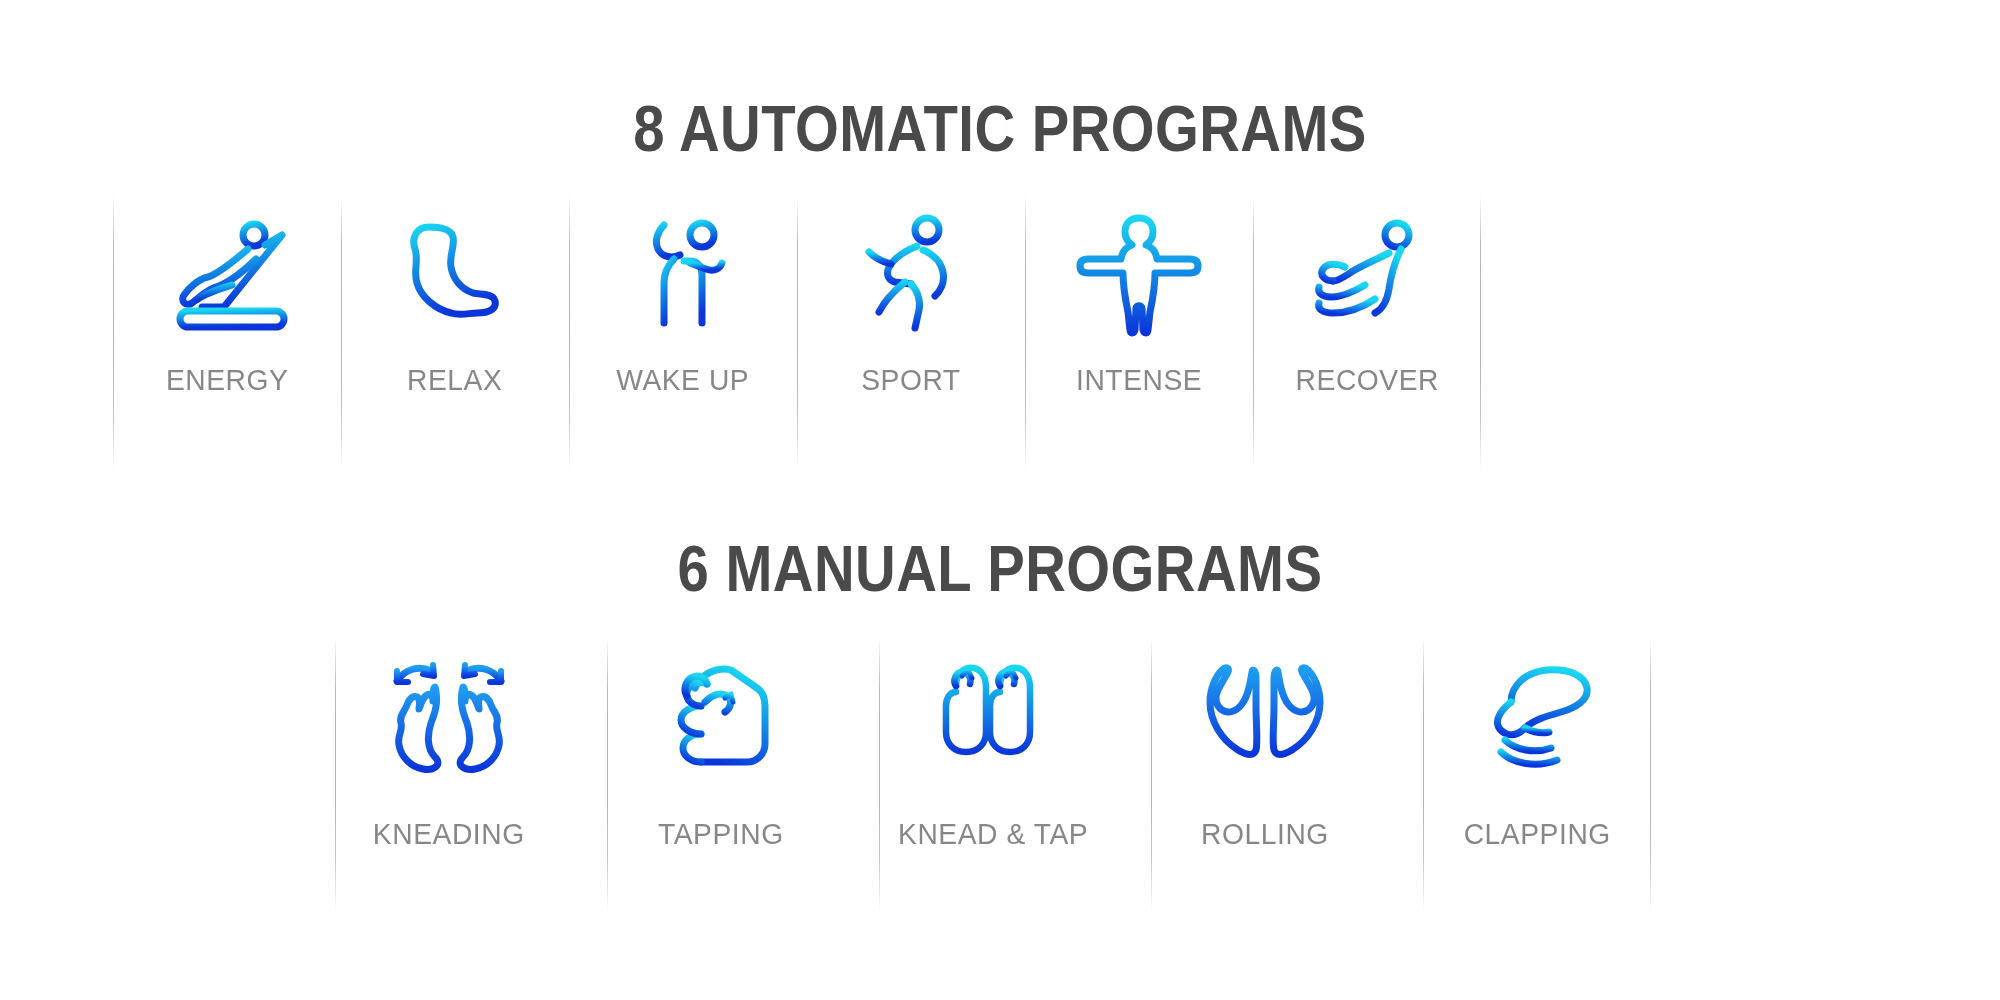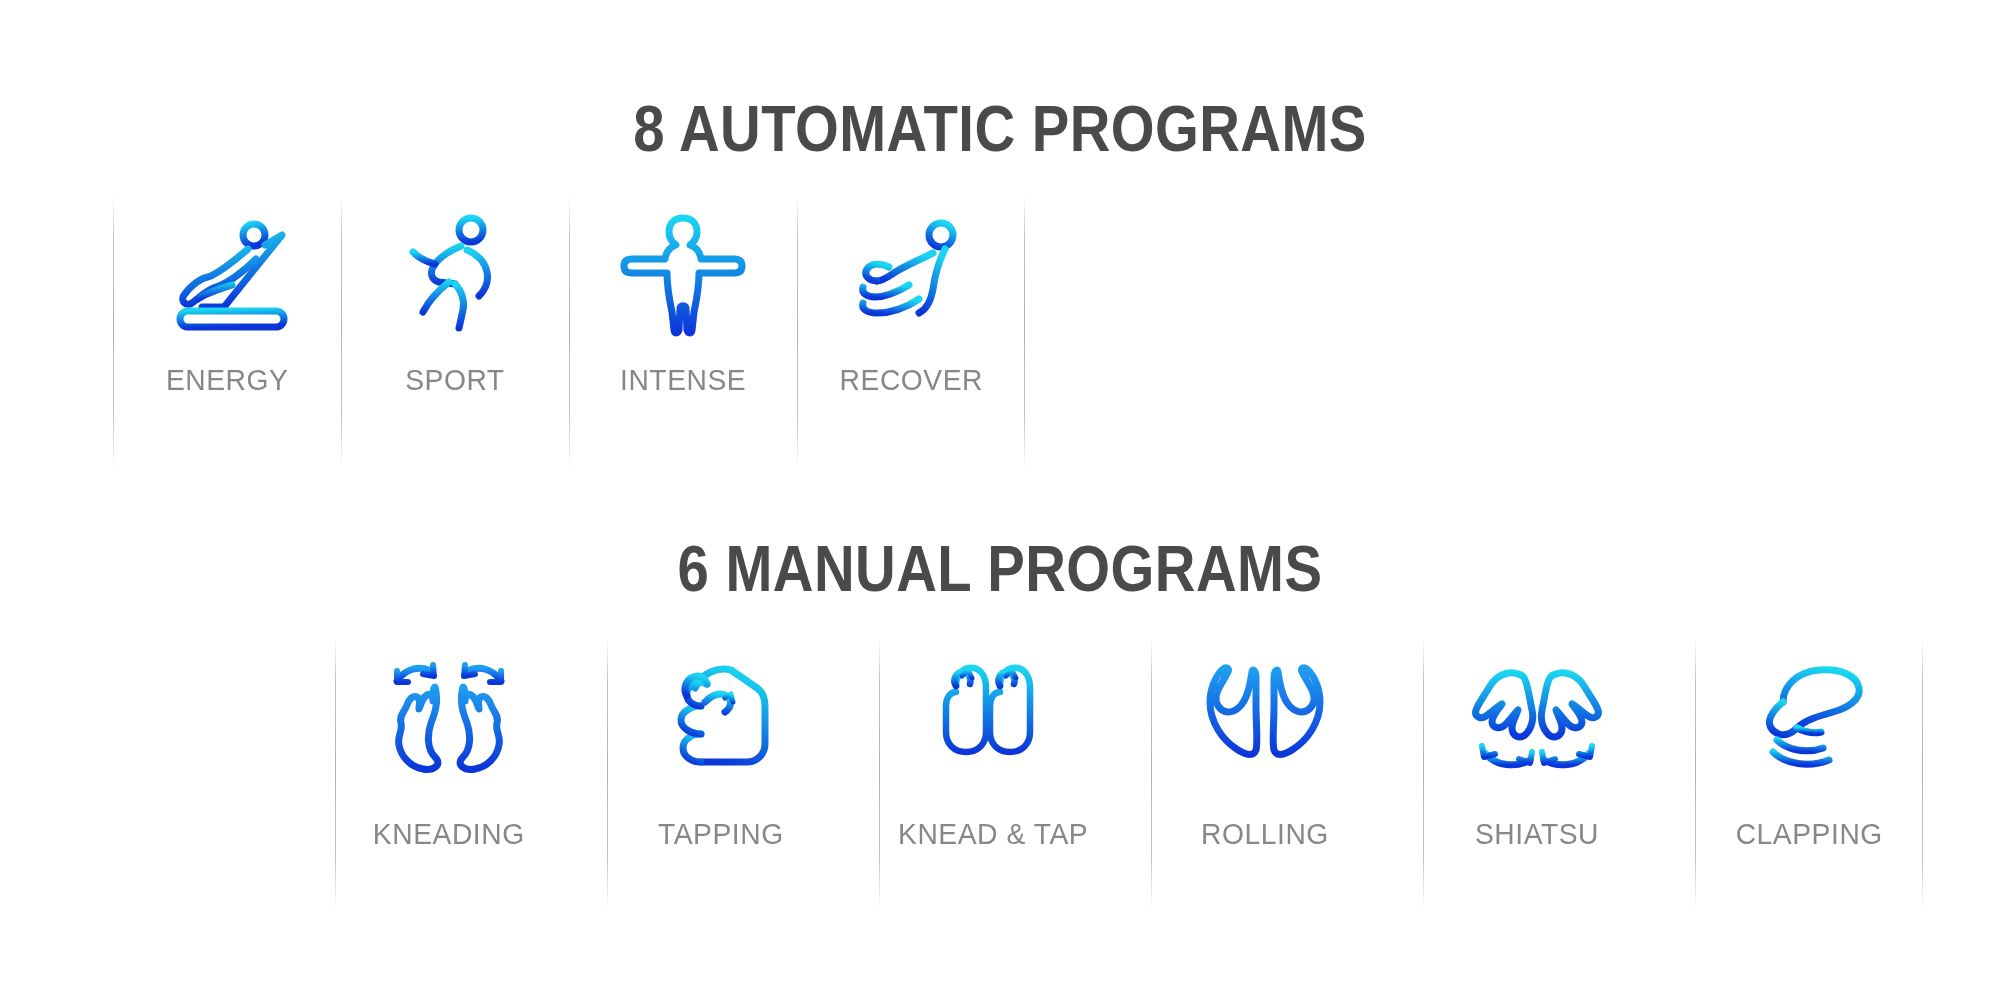--- a/index.html
+++ b/index.html
@@ -97,21 +97,60 @@
             <path d="M103 30 L120 20 L62 92 L40 92"></path>
             <path d="M86 34 C74 44 58 58 46 62 C36 64 26 74 22 80 C18 86 24 92 30 88 C38 82 46 74 54 72 C66 68 82 56 94 44"></path>
             <path d="M70 70 C58 74 44 78 36 84"></path>
             <rect x="18" y="96" width="104" height="16" rx="8"></rect>
           </g>
         </svg>
       </div>
       <div class="cell-label">ENERGY</div>
     </div>
 
-
+    <div class="cell cell-auto">
+      <div class="icon-box">
+        <svg width="120" height="125" viewBox="0 0 120 125" fill="none">
+          <defs>
+              <linearGradient id="gA2" x1="0" y1="0" x2="0.3" y2="1">
+            <stop offset="0" stop-color="#1ad6f0"></stop>
+                <stop offset="1" stop-color="#0b35d9"></stop>
+              </linearGradient>
+            </defs>
+          <g stroke="url(#gA2)" stroke-width="7" stroke-linecap="round" stroke-linejoin="round" fill="none">
+            <path d="M34 14 C22 14 16 24 20 36 C24 48 18 58 22 70 C26 84 40 96 56 100
+                     C66 103 74 100 82 100 C94 100 102 96 100 88 C98 80 86 82 78 80
+                     C66 76 58 66 56 54 C54 42 60 34 58 24 C56 16 46 14 34 14 Z"></path>
+          </g>
+        </svg>
+      </div>
+      <div class="cell-label">RELAX</div>
+    </div>
+
+    <div class="cell cell-auto">
+      <div class="icon-box">
+        <svg width="110" height="128" viewBox="0 0 110 128" fill="none">
+          <defs>
+              <linearGradient id="gA3" x1="0" y1="0" x2="0.25" y2="1">
+            <stop offset="0" stop-color="#1ad6f0"></stop>
+                <stop offset="1" stop-color="#0b35d9"></stop>
+              </linearGradient>
+            </defs>
+          <g stroke="url(#gA3)" stroke-width="7" stroke-linecap="round" stroke-linejoin="round" fill="none">
+            <circle cx="74" cy="24" r="12"></circle>
+            <path d="M36 14 C30 20 26 30 30 38 C34 46 44 48 52 44"></path>
+            <path d="M46 48 C40 54 36 62 36 72 L36 112"></path>
+            <path d="M56 50 L62 50 C70 50 74 56 74 64 L74 112"></path>
+            <path d="M62 52 L78 58 C86 61 92 58 94 52"></path>
+            <path d="M36 72 L74 72"></path>
+          </g>
+        </svg>
+      </div>
+      <div class="cell-label">WAKE UP</div>
+    </div>
 
 
 
     <div class="cell cell-auto">
       <div class="icon-box">
         <svg width="112" height="126" viewBox="0 0 112 126" fill="none">
           <defs>
               <linearGradient id="gA6" x1="0.3" y1="0" x2="0.35" y2="1">
             <stop offset="0" stop-color="#1ad6f0"></stop>
                 <stop offset="1" stop-color="#0b35d9"></stop>
@@ -299,55 +338,20 @@
                      C94 10 98 8 102 12 C108 18 114 30 114 44
                      C114 64 102 82 86 92 C76 98 70 98 68 92
                      C66 84 68 66 68 48 L68 20 C68 12 72 10 72 14 Z"></path>
             <path d="M59 22 L59 32 M59 44 L59 54 M59 66 L59 76 M59 88 L59 96" stroke-width="6" stroke-dasharray="0"></path>
           </g>
         </svg>
       </div>
       <div class="cell-label">ROLLING</div>
     </div>
 
-    <div class="cell cell-manual">
-      <div class="icon-box">
-        <svg width="130" height="118" viewBox="0 0 130 118" fill="none">
-          <defs>
-              <linearGradient id="gM5" x1="0.5" y1="0" x2="0.5" y2="1">
-            <stop offset="0" stop-color="#1ad6f0"></stop>
-                <stop offset="1" stop-color="#0b35d9"></stop>
-              </linearGradient>
-            </defs>
-          <g stroke="url(#gM5)" stroke-width="7" stroke-linecap="round" stroke-linejoin="round" fill="none">
-            <path d="M46 16 C36 12 24 18 18 28 C12 38 6 46 4 52
-                     C2 58 8 62 14 58 C20 54 26 48 30 46
-                     C26 52 20 58 20 64 C20 70 28 72 34 66
-                     C38 62 42 56 46 52
-                     C44 58 40 64 40 70 C40 78 48 82 54 76
-                     C60 70 62 60 60 52 C58 42 56 30 54 24
-                     C52 18 50 17 46 16 Z"></path>
-            <path d="M84 16 C94 12 106 18 112 28 C118 38 124 46 126 52
-                     C128 58 122 62 116 58 C110 54 104 48 100 46
-                     C104 52 110 58 110 64 C110 70 102 72 96 66
-                     C92 62 88 56 84 52
-                     C86 58 90 64 90 70 C90 78 82 82 76 76
-                     C70 70 68 60 70 52 C72 42 74 30 76 24
-                     C78 18 80 17 84 16 Z"></path>
-            <path d="M14 96 C24 108 44 110 58 102"></path>
-            <path d="M10 88 L12 99 L23 96" stroke-width="6"></path>
-            <path d="M60 94 L58 105 L47 101" stroke-width="6"></path>
-            <path d="M116 96 C106 108 86 110 72 102"></path>
-            <path d="M120 88 L118 99 L107 96" stroke-width="6"></path>
-            <path d="M70 94 L72 105 L83 101" stroke-width="6"></path>
-          </g>
-        </svg>
-      </div>
-      <div class="cell-label">SHIATSU</div>
-    </div>
 
     <div class="cell cell-manual">
       <div class="icon-box">
         <svg width="120" height="118" viewBox="0 0 120 118" fill="none">
           <defs>
               <linearGradient id="gM6" x1="0.6" y1="0" x2="0.35" y2="1">
             <stop offset="0" stop-color="#1ad6f0"></stop>
                 <stop offset="1" stop-color="#0b35d9"></stop>
               </linearGradient>
             </defs>

